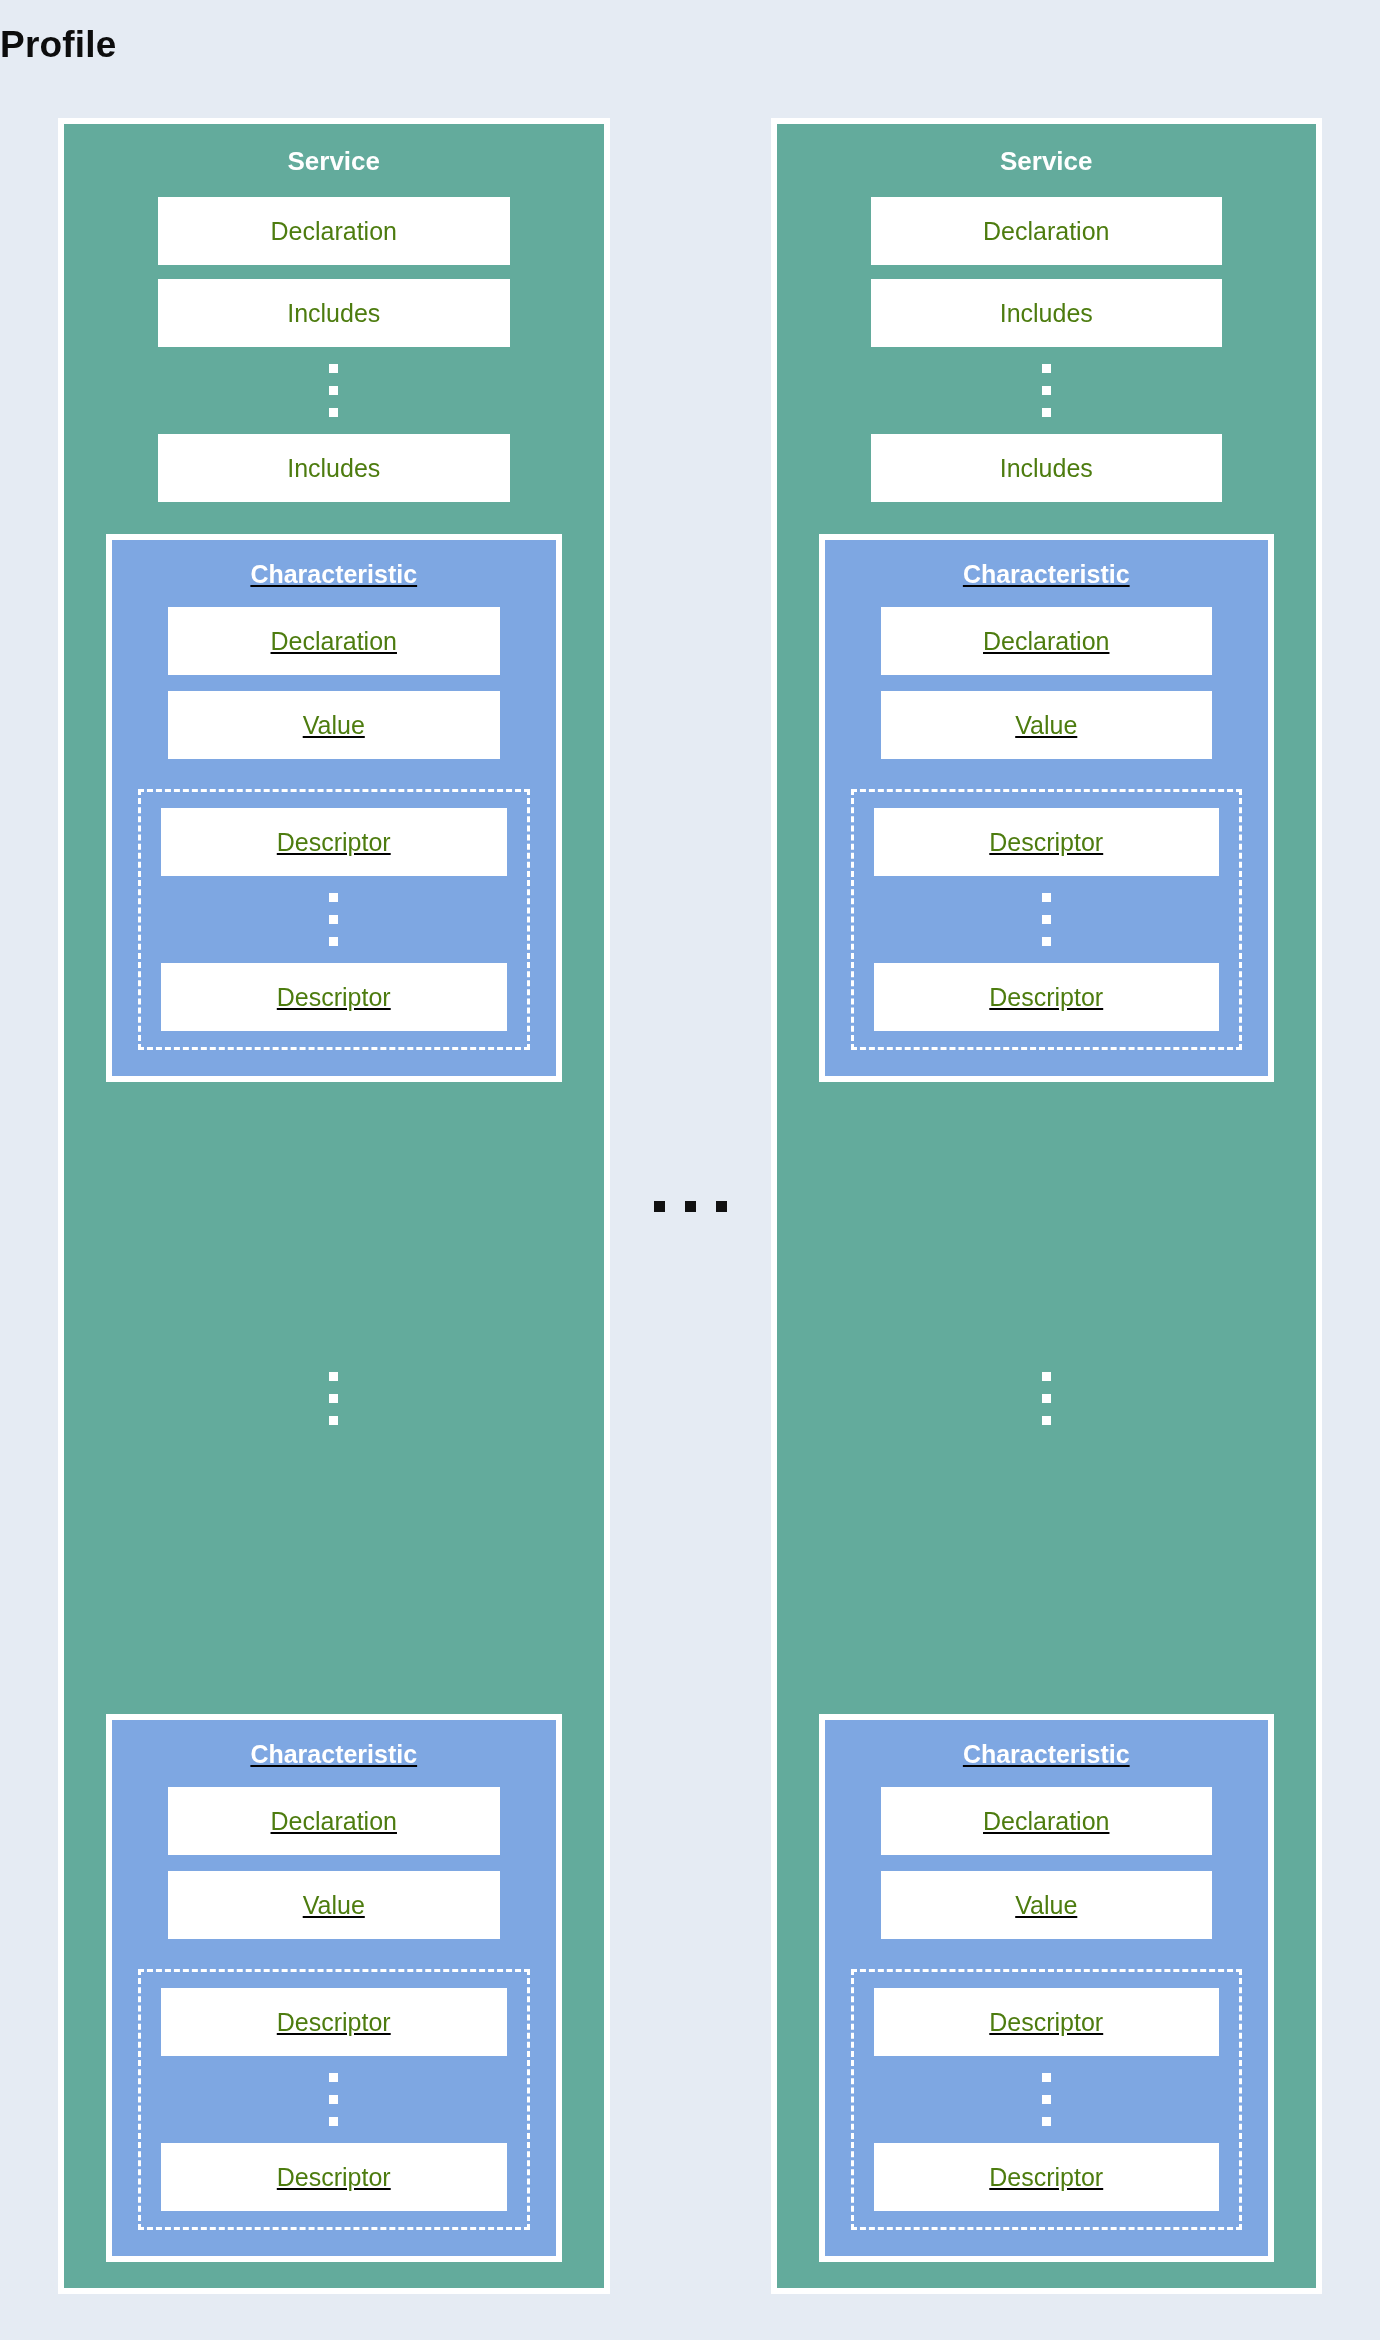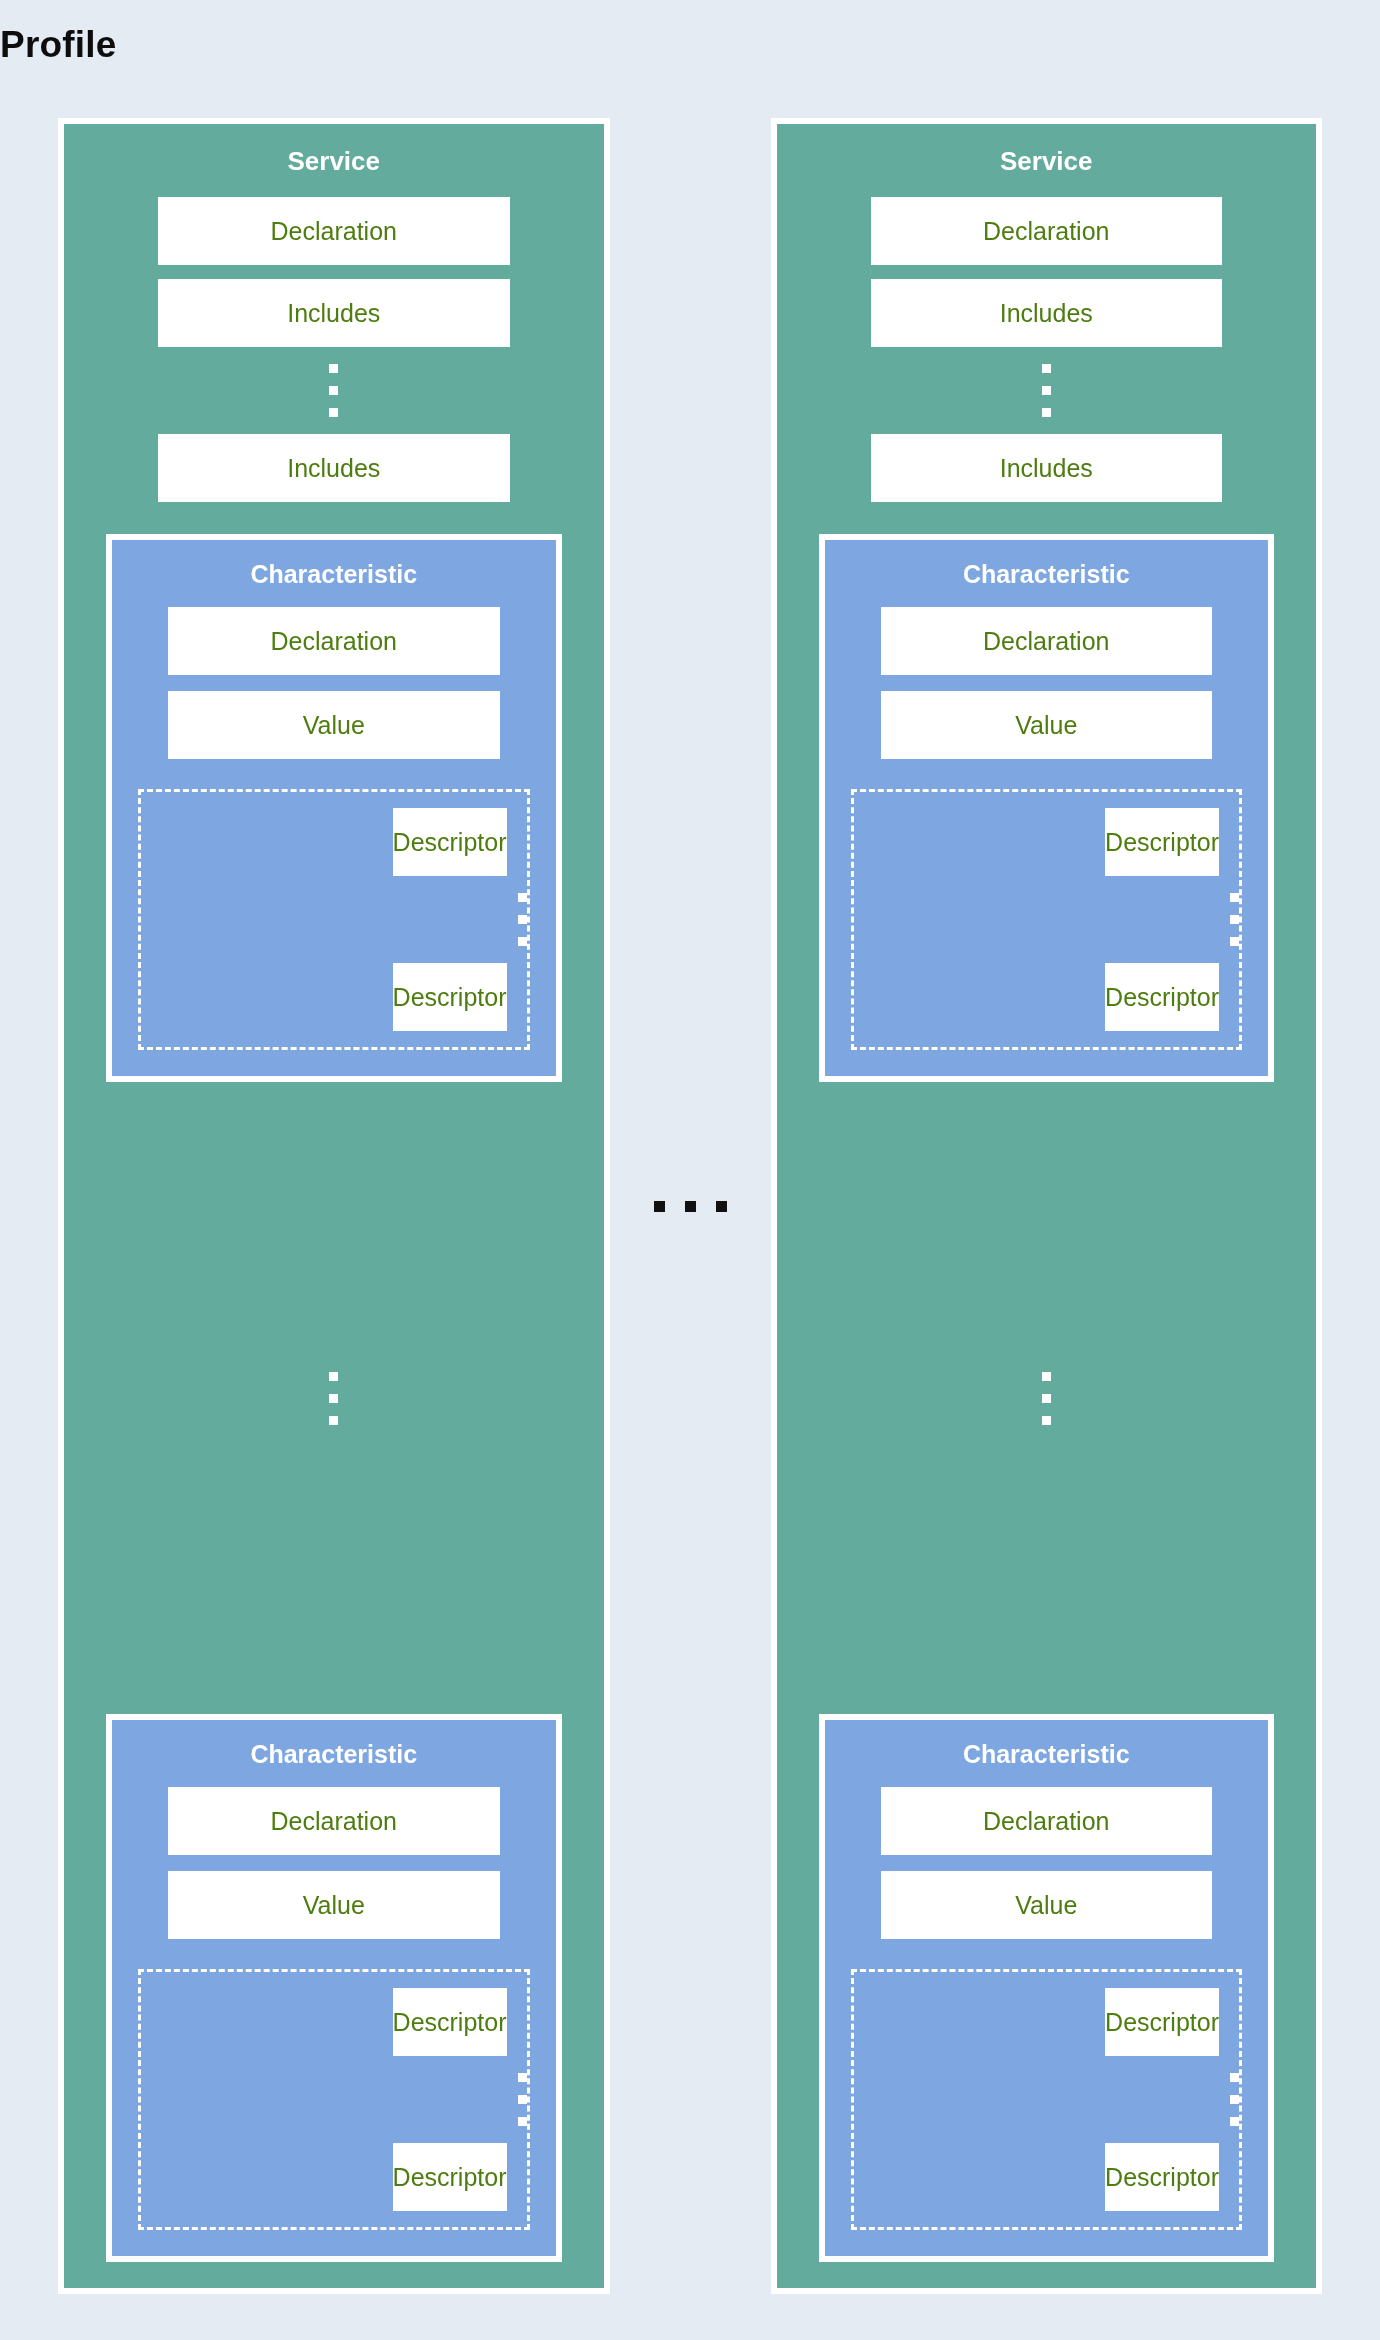--- a/index.html
+++ b/index.html
@@ -97,20 +97,21 @@
 
   
   .characteristic {
     background: #7ea7e2;
     border: 6px solid #ffffff;
     box-sizing: border-box;
     padding: 0 26px 26px 26px;
     margin-top: 32px;
     display: flex;
     flex-direction: column;
+    text-decoration: underline;
   }
 
   .characteristic-title {
     color: #ffffff;
     font-size: 25px;
     font-weight: bold;
     text-align: center;
     margin-top: 20px;
     margin-bottom: 18px;
   }
@@ -120,21 +121,20 @@
   }
 
   
   .descriptor-group {
     border: 3px dashed #ffffff;
     box-sizing: border-box;
     margin: 14px 0 0 0;
     padding: 16px 0;
     display: flex;
     flex-direction: column;
-    align-items: flex-end;
   }
   .descriptor-group > .white-box {
     margin: 0 20px;
   }
 
   
   .grow { flex: 1 1 auto; display: flex; align-items: center; justify-content: center; }
 
   
   .hdots {

